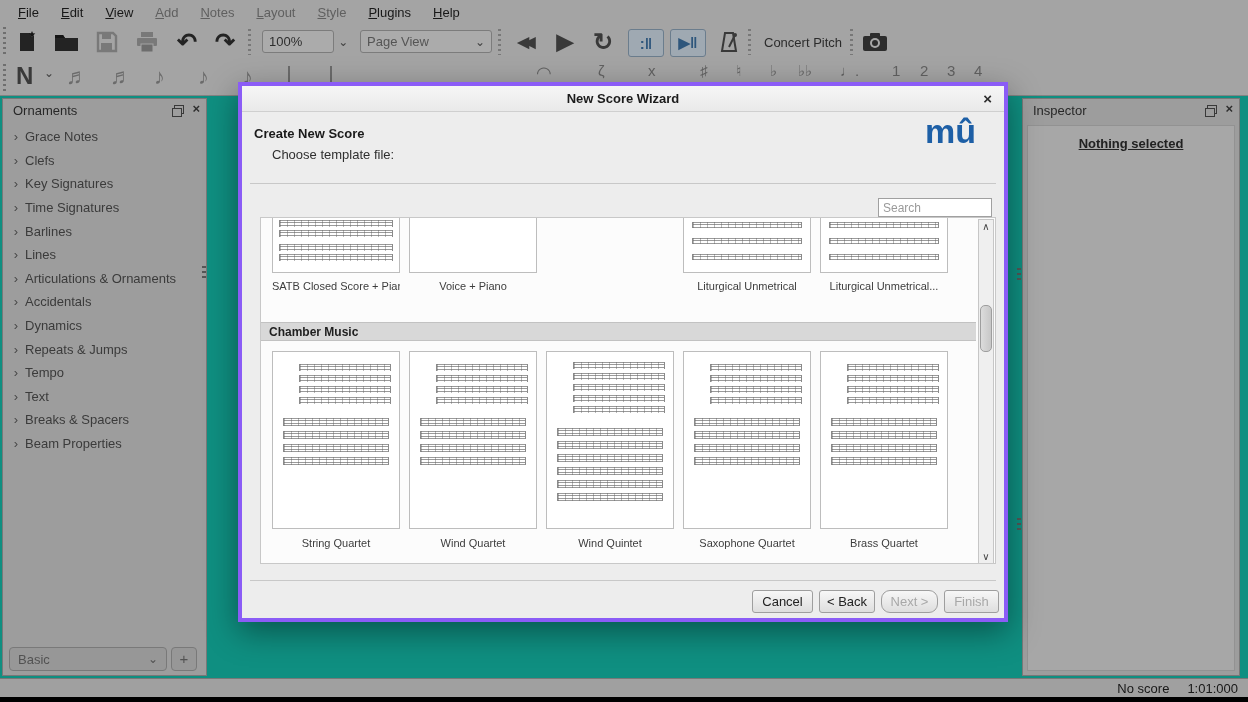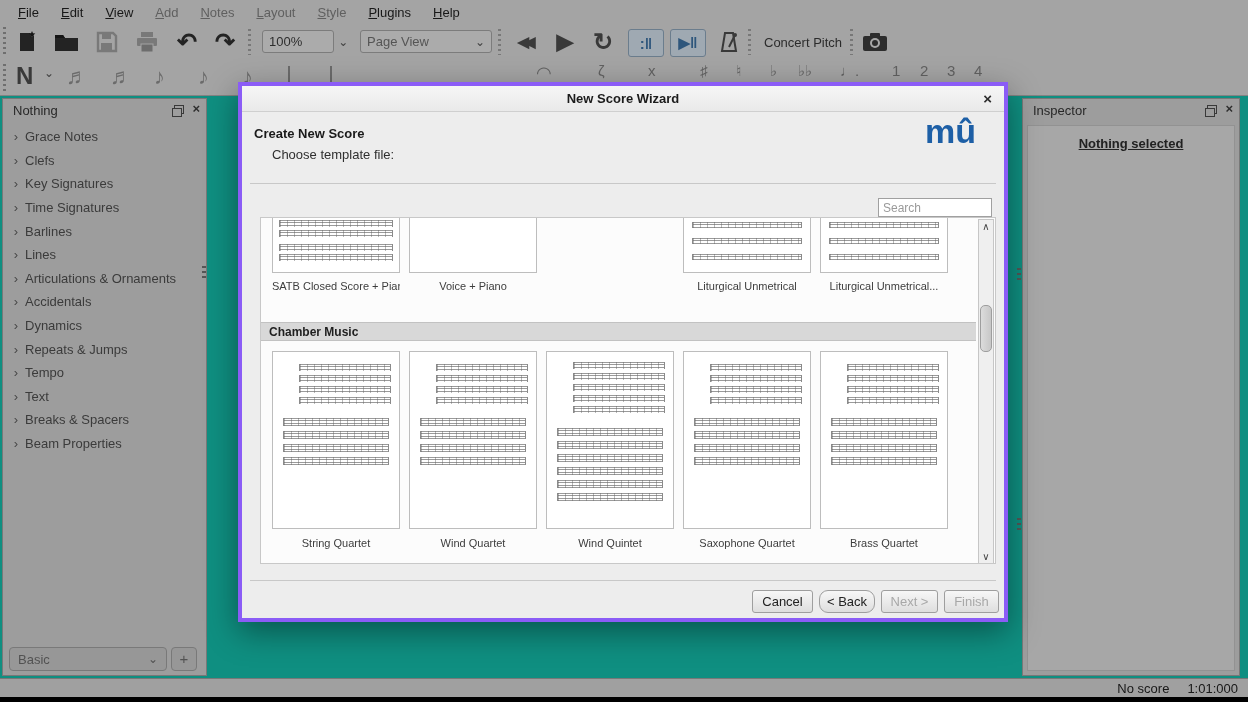--- a/index.html
+++ b/index.html
@@ -210,21 +210,21 @@
     <div class="acc-glyph" style="left:770px;top:2px;"><span>♭</span></div>
     <div class="acc-glyph" style="left:798px;top:2px;"><span>♭♭</span></div>
     <div class="acc-glyph" style="left:840px;top:2px;"><span>♩.</span></div>
     <div class="acc-glyph" style="left:892px;top:2px;"><span>1</span></div>
     <div class="acc-glyph" style="left:920px;top:2px;"><span>2</span></div>
     <div class="acc-glyph" style="left:947px;top:2px;"><span>3</span></div>
     <div class="acc-glyph" style="left:974px;top:2px;"><span>4</span></div>
   </div>
 
   <div class="dock" style="left:2px;top:98px;width:205px;height:578px;">
-    <div class="dock-header">Nothing</div>
+    <div class="dock-header">Ornaments</div>
     <div class="dock-icons">
       <div class="float-ico"></div>
       <div class="close-ico">×</div>
     </div>
     <div class="pal-list">
       <div class="pal-item">
           <span class="arr">›</span>
           <span>Grace Notes</span>
         </div>
       <div class="pal-item">
@@ -424,18 +424,18 @@
 
       <div class="vscroll">
         <div class="up">∧</div>
         <div class="vthumb"></div>
         <div class="down">∨</div>
       </div>
     </div>
 
     <div class="dlg-hr" style="top:494px;"></div>
     <div class="btn" style="left:510px;width:61px;">Cancel</div>
-    <div class="btn" style="left:577px;width:56px;border-radius:9px;">&lt; Back</div>
-    <div class="btn disabled" style="left:639px;width:57px;">Next &gt;</div>
+    <div class="btn" style="left:577px;width:56px;">&lt; Back</div>
+    <div class="btn disabled" style="left:639px;width:57px;border-radius:9px;">Next &gt;</div>
     <div class="btn disabled" style="left:702px;width:55px;">Finish</div>
   </div>
 
 </div>
 
 </body></html>

